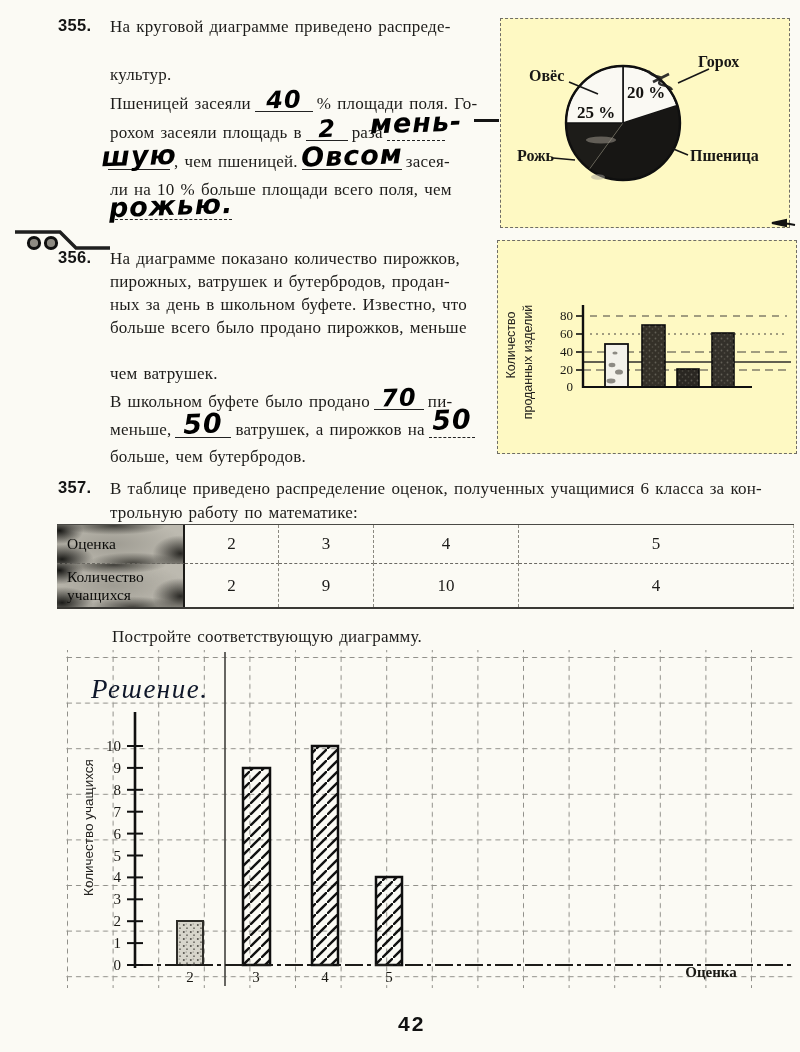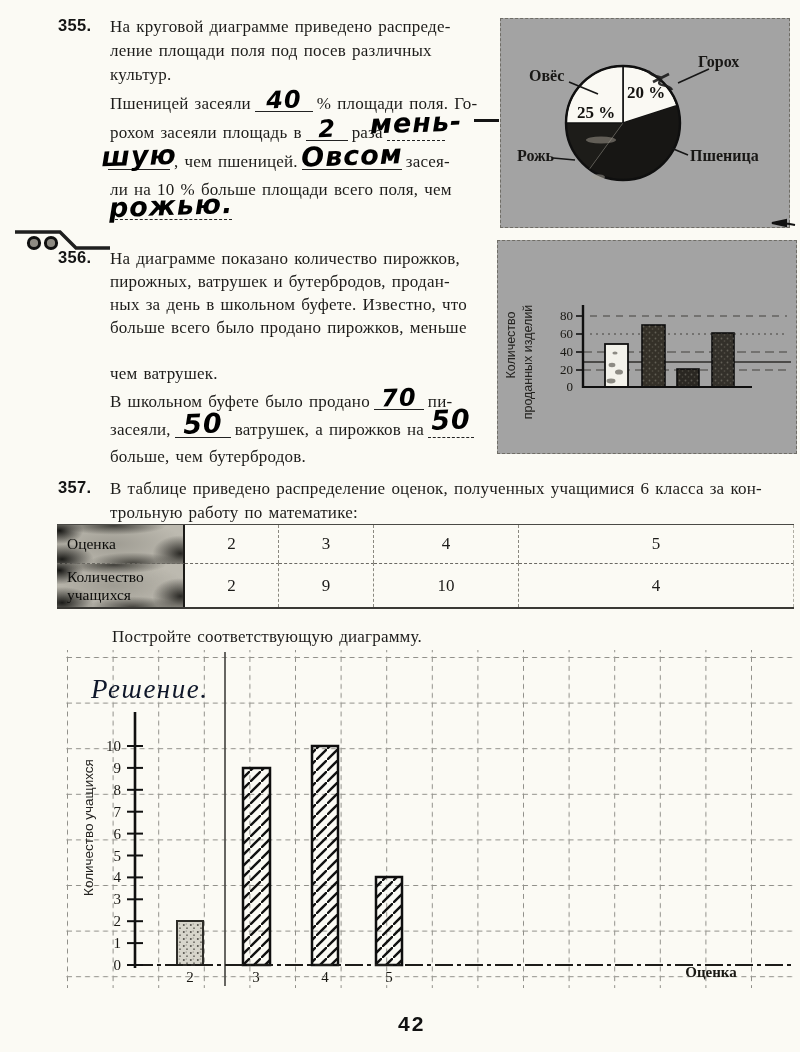--- a/index.html
+++ b/index.html
@@ -10,21 +10,21 @@
   .line{position:absolute;font-size:17px;line-height:1.25;white-space:nowrap;
         letter-spacing:.2px;word-spacing:1.6px;color:#1d1c1a;}
   .blank{display:inline-block;height:15px;border-bottom:1.9px solid #232323;
          position:relative;margin:0 4px;vertical-align:-3px;}
   .blank.dashed{border-bottom-style:dashed;}
   .hw{position:absolute;left:50%;bottom:-4px;transform:translateX(-50%) rotate(-2deg);
       font-family:"DejaVu Sans",sans-serif;font-weight:bold;font-style:italic;
       font-size:24px;color:#000;white-space:nowrap;letter-spacing:1px;}
   .hw.big{font-size:27px;}
   .gap{display:inline-block;width:40px;}
-  .panel{position:absolute;border:1.6px dashed #6f6d66;background:#a3a3a3;}
+  .panel{position:absolute;border:1.6px dashed #6f6d66;background:#fef9c3;}
   .clabel{position:absolute;font-family:"Liberation Serif",serif;font-weight:600;
           font-size:16px;color:#181715;}
   .cpct{position:absolute;font-family:"Liberation Serif",serif;font-weight:700;
         font-size:17px;color:#13120f;}
   .vlabel{position:absolute;transform:rotate(-90deg);text-align:center;
           font-family:"Liberation Sans",sans-serif;color:#23221f;}
   .tbl{position:absolute;border-top:1.5px solid #4a4945;border-bottom:2px solid #3a3935;}
   .trow{display:grid;grid-template-columns:128px 94px 95px 145px 275px;}
   .trow + .trow .tcell{border-top:1.5px dashed #6b6963;}
   .tcell{position:relative;display:flex;align-items:center;justify-content:center;
@@ -47,21 +47,20 @@
   .scanmark{position:absolute;width:25px;height:3px;background:#141414;}
   svg text{font-family:"Liberation Serif",serif;fill:#191813;}
 </style>
 </head>
 <body>
 
 <div class="page">
 
   <div class="pnum" style="left:58px;top:16px">355.</div>
   <div class="line" style="left:110px;top:16px"><span>На круговой диаграмме приведено распреде-</span></div>
-  <div class="line" style="left:110px;top:40px"><span>ление площади поля под посев различных</span></div>
   <div class="line" style="left:110px;top:64px"><span>культур.</span></div>
 
   <div class="line" style="left:110px;top:93px">
     <span>Пшеницей засеяли</span><span class="blank" style="width:58px"><span class="hw">40</span></span><span>% площади поля. Го-</span>
   </div>
   <div class="line" style="left:110px;top:122px">
     <span>рохом засеяли площадь в</span><span class="blank" style="width:42px"><span class="hw">2</span></span><span>раза</span><span class="blank dashed" style="width:58px"><span class="hw big" style="bottom:0px">мень-</span></span>
   </div>
   <div class="line" style="left:108px;top:151px">
     <span class="blank" style="width:62px;margin-left:0"><span class="hw big">шую</span></span><span>, чем пшеницей.</span><span class="blank" style="width:100px"><span class="hw big">Овсом</span></span><span>засея-</span>
@@ -115,21 +114,21 @@
   <div class="line" style="left:110px;top:248px"><span>На диаграмме показано количество пирожков,</span></div>
   <div class="line" style="left:110px;top:271px"><span>пирожных, ватрушек и бутербродов, продан-</span></div>
   <div class="line" style="left:110px;top:294px"><span>ных за день в школьном буфете. Известно, что</span></div>
   <div class="line" style="left:110px;top:317px"><span>больше всего было продано пирожков, меньше</span></div>
   <div class="line" style="left:110px;top:363px"><span>чем ватрушек.</span></div>
 
   <div class="line" style="left:110px;top:391px">
     <span>В школьном буфете было продано</span><span class="blank" style="width:50px"><span class="hw">70</span></span><span>пи-</span>
   </div>
   <div class="line" style="left:110px;top:419px">
-    <span>засеяли,</span><span class="blank" style="width:56px"><span class="hw big">50</span></span><span>ватрушек, а пирожков на</span><span class="blank dashed" style="width:46px"><span class="hw big" style="bottom:0px">50</span></span>
+    <span>меньше,</span><span class="blank" style="width:56px"><span class="hw big">50</span></span><span>ватрушек, а пирожков на</span><span class="blank dashed" style="width:46px"><span class="hw big" style="bottom:0px">50</span></span>
   </div>
   <div class="line" style="left:110px;top:446px"><span>больше, чем бутербродов.</span></div>
 
   <div class="panel" style="left:497px;top:240px;width:298px;height:212px">
     <svg width="298" height="212" viewBox="0 0 298 212">
       <g stroke="#45433e" stroke-width="1.1">
         <line x1="92" y1="75" x2="289" y2="75" stroke-dasharray="7,6"></line>
         <line x1="92" y1="93" x2="289" y2="93" stroke-dasharray="2,4"></line>
         <line x1="85" y1="111" x2="289" y2="111" stroke-dasharray="9,5"></line>
         <line x1="85" y1="129" x2="289" y2="129" stroke-dasharray="8,5"></line>

